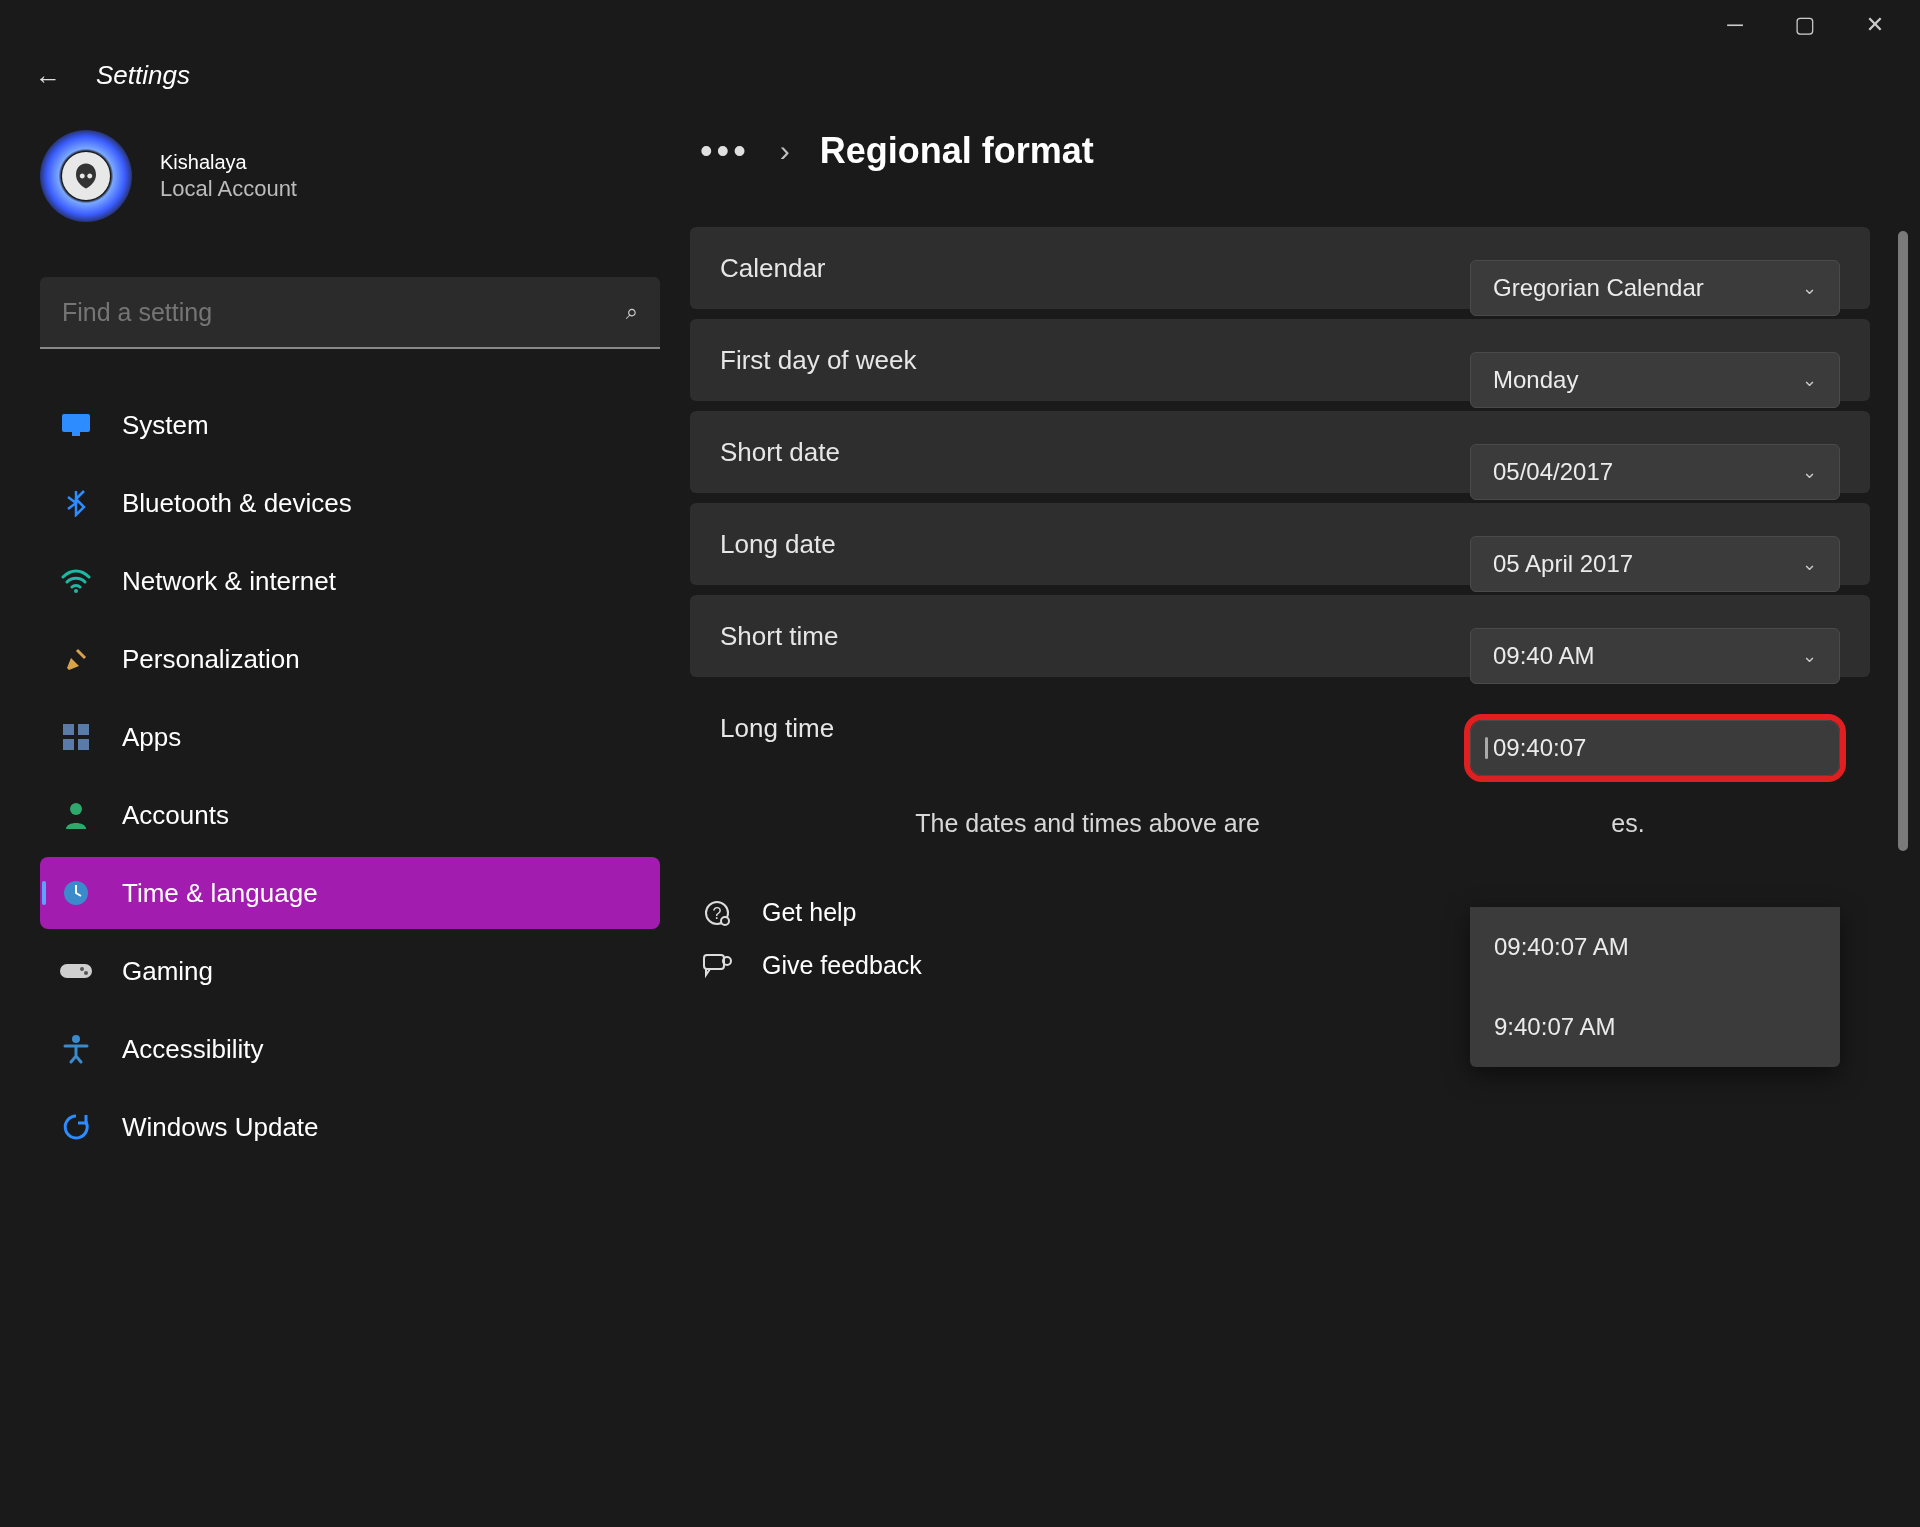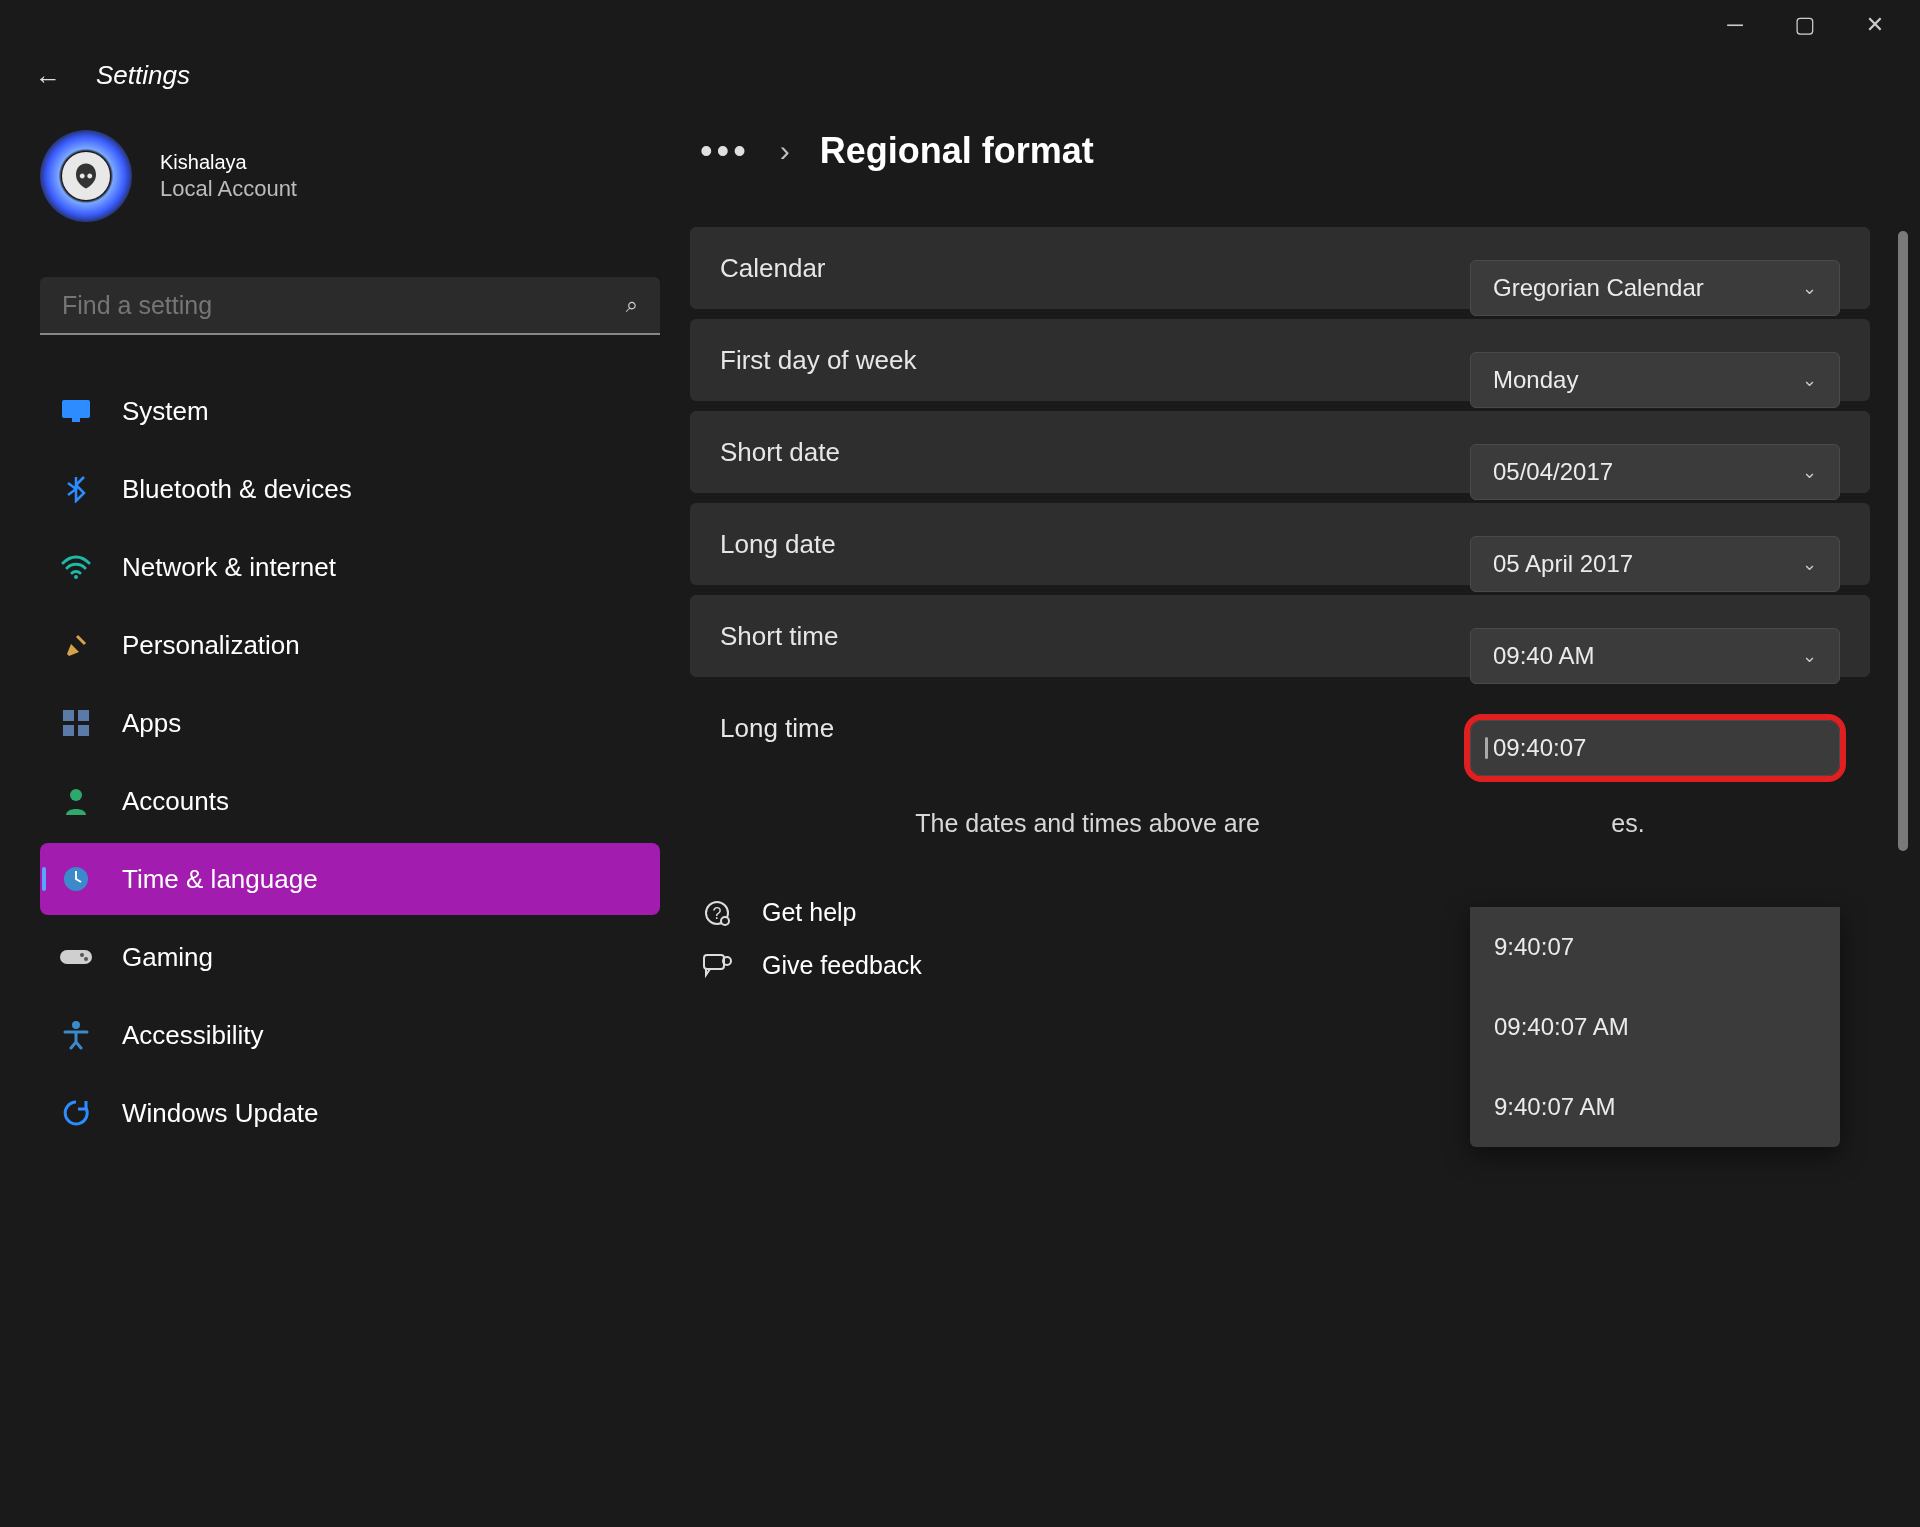--- a/index.html
+++ b/index.html
@@ -54,21 +54,21 @@
   width: 48px; height: 48px; border-radius: 50%;
   background: #e8e8e8;
   display:flex; align-items:center; justify-content:center;
 }
 .user-name { font-size: 20px; font-weight: 400; }
 .user-sub { font-size: 22px; color: #bcbcbc; margin-top: 2px; }
 .search-box {
   background: #2b2b2b;
   border: none;
   border-bottom: 2px solid #888;
-  height: 58px;
+  height: 72px;
   width: 100%;
   border-radius: 6px 6px 0 0;
   display: flex;
   align-items: center;
   padding: 0 22px;
   margin-bottom: 40px;
 }
 .search-box input {
   flex: 1;
   background: transparent;
@@ -396,21 +396,20 @@
 
       <div class="row last">
         <span class="row-label">Long time</span>
         <span class="row-spacer"></span>
         <div class="dropdown highlight">
           <span class="dd-text">09:40:07</span>
         </div>
       </div>
 
       <div class="flyout">
-        <div class="flyout-item">9:40:07</div>
         <div class="flyout-item">09:40:07 AM</div>
         <div class="flyout-item">9:40:07 AM</div>
       </div>
 
       <div class="footer-note">
         <span>The dates and times above are</span>
         <span style="visibility:hidden;">xxxxxxxxxxxxxxxxxxxxxxxxxxx</span>
         <span>es.</span>
       </div>
 

